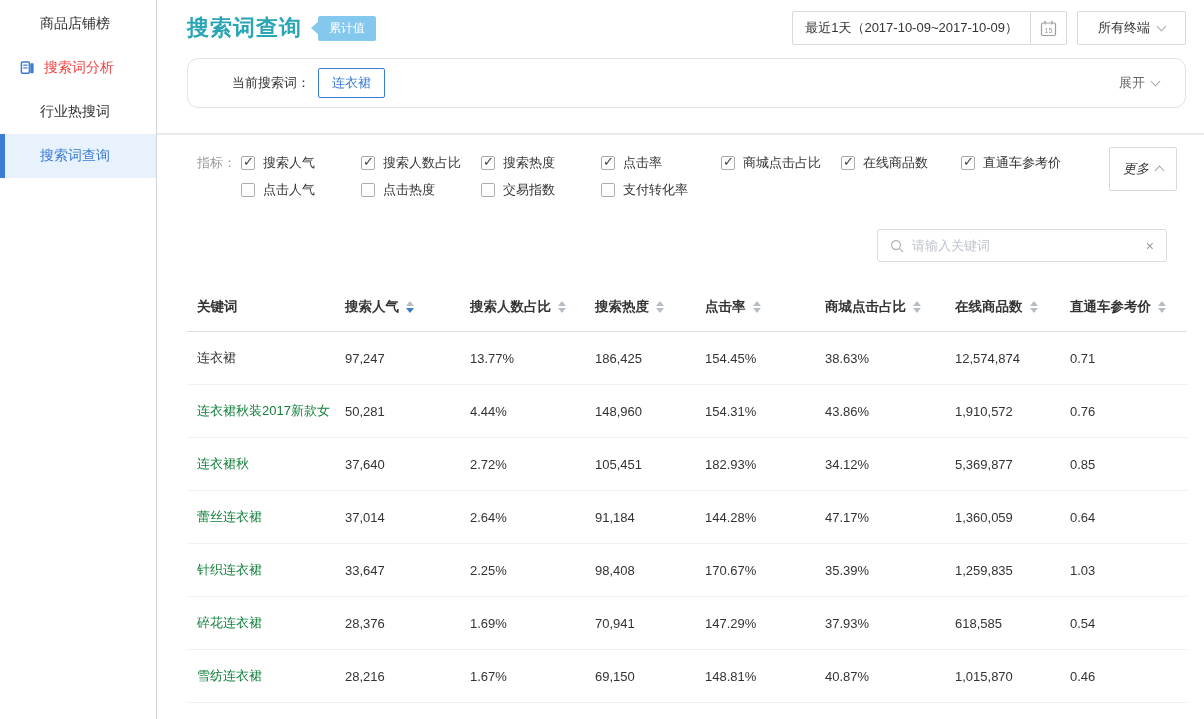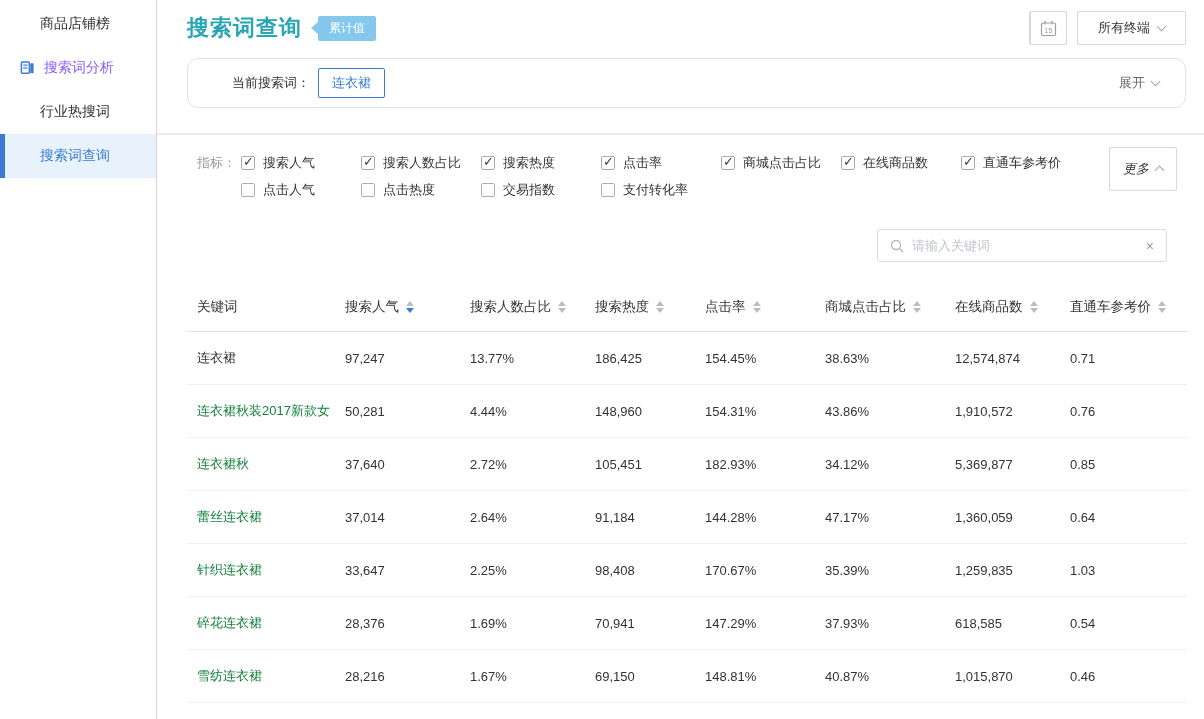--- a/index.html
+++ b/index.html
@@ -5,21 +5,21 @@
   * { margin:0; padding:0; box-sizing:border-box; }
   html,body { width:1204px; height:719px; overflow:hidden; background:#fff;
     font-family:"Liberation Sans","DejaVu Sans",sans-serif; }
   .app { display:flex; width:1204px; height:719px; }
 
   
   .sidebar { width:157px; min-width:157px; height:100%; background:#fff;
     border-right:1px solid #d2d5d9; padding-top:2px; }
   .side-item { position:relative; height:44px; display:flex; align-items:center;
     padding-left:40px; font-size:14px; color:#333; cursor:pointer; }
-  .side-item.gray { color:#8b5cf6; padding-left:44px; }
+  .side-item.gray { color:#ef4444; padding-left:44px; }
   .side-item .book-ico { position:absolute; left:20px; top:14px; }
   .side-item.active { background:#e8f2fc; color:#3a7bd5;
     border-left:5px solid #3a7bd5; padding-left:35px; }
 
   
   .main { flex:1; overflow:hidden; }
 
   .topbar { display:flex; align-items:center; height:56px; padding:0 18px 0 30px; }
   .page-title { font-size:22px; font-weight:700; color:#29a5b4; letter-spacing:1px; }
   .badge { position:relative; margin-left:16px; background:#85c8ee; color:#fff;
@@ -70,21 +70,21 @@
     display:flex; align-items:center; padding:0 12px; background:#fff; }
   .search-box input { border:none; outline:none; flex:1; font-size:13px; color:#333;
     margin-left:8px; font-family:inherit; background:transparent; }
   .search-box input::placeholder { color:#c0c4cc; }
   .clear-x { color:#999; font-size:14px; cursor:pointer; line-height:1; }
 
   .data-table { margin:23px 17px 0 30px; }
   .grid-cols { display:grid;
     grid-template-columns:158px 125px 125px 110px 120px 130px 115px auto; }
   .thead { align-items:center; padding:13px 0 15px; border-bottom:1px solid #e0e0e0; }
-  .th { font-size:13.5px; font-weight:400; color:#333; display:flex; align-items:center; }
+  .th { font-size:13.5px; font-weight:700; color:#333; display:flex; align-items:center; }
   .th:first-child, .td:first-child { padding-left:10px; }
   .sort { display:inline-flex; flex-direction:column; gap:2px; margin-left:7px; cursor:pointer; }
   .tri-up { width:0; height:0; border-left:4px solid transparent;
     border-right:4px solid transparent; border-bottom:5px solid #b9bdc4; }
   .tri-down { width:0; height:0; border-left:4px solid transparent;
     border-right:4px solid transparent; border-top:5px solid #b9bdc4; }
   .sort.desc .tri-down { border-top-color:#3a7bd5; }
   .trow { height:53px; align-items:center; border-bottom:1px solid #f0f0f0;
     font-size:13px; color:#333; }
   .td.kw.link { color:#15803d; cursor:pointer; }
@@ -117,20 +117,21 @@
     </div>
   </div>
 
   <div class="main">
 
     <div class="topbar">
       <span class="page-title">搜索词查询</span>
       <span class="badge">累计值</span>
       <div class="topbar-right">
         <div class="date-group">
+          <div class="date-label">最近1天（2017-10-09~2017-10-09）</div>
           <div class="cal-btn">
             <svg width="19" height="19" viewBox="0 0 19 19">
               <rect x="2.5" y="4" width="14" height="12.5" rx="1.5" fill="none" stroke="#9e9e9e" stroke-width="1.2"></rect>
               <line x1="6" y1="1.8" x2="6" y2="5.5" stroke="#9e9e9e" stroke-width="1.2"></line>
               <line x1="13" y1="1.8" x2="13" y2="5.5" stroke="#9e9e9e" stroke-width="1.2"></line>
               <text x="9.5" y="14" font-size="7" fill="#9e9e9e" text-anchor="middle">15</text>
             </svg>
           </div>
         </div>
         <div class="terminal-btn">

